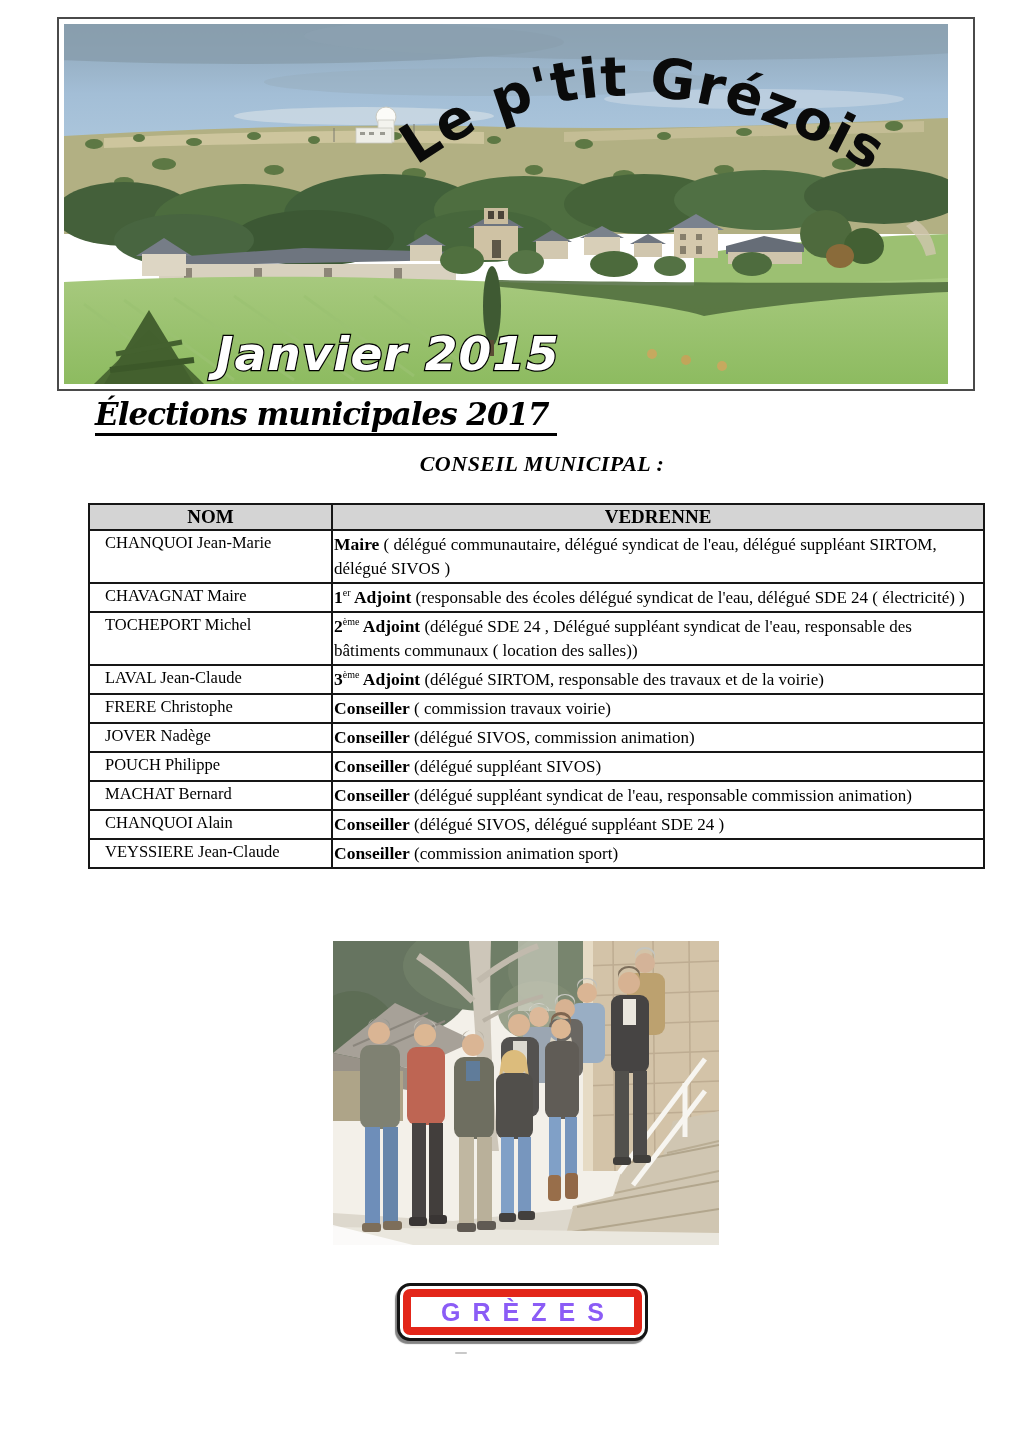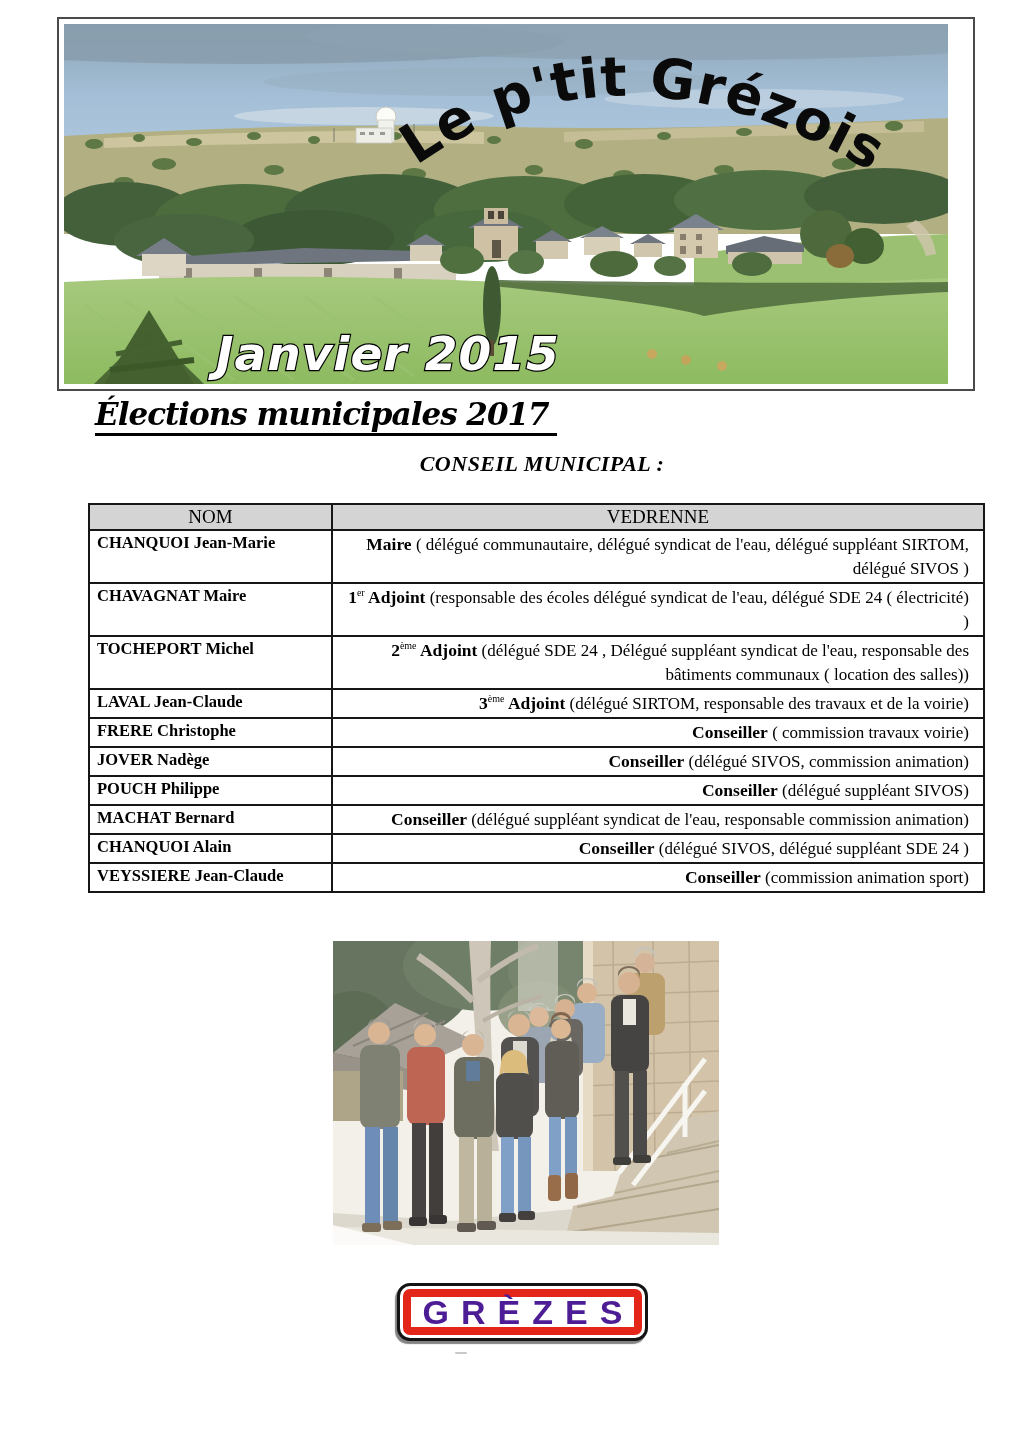--- a/index.html
+++ b/index.html
@@ -18,42 +18,42 @@
       border-bottom:3px solid #000;padding-bottom:1px;padding-right:8px;}
   .conseil-title{position:absolute;left:0;right:0;top:451px;text-align:center;
       transform:translateX(28px);
       font-family:"Liberation Serif", serif;font-weight:bold;font-style:italic;
       font-size:22px;letter-spacing:.5px;}
 
   
   table.council{position:absolute;left:88px;top:503px;width:897px;
       border-collapse:collapse;table-layout:fixed;}
   table.council th, table.council td{border:2px solid #161616;}
-  table.council th{background:#d4d4d4;font-size:19px;font-weight:normal;
+  table.council th{background:#d4d4d4;font-size:19px;font-weight:bold;
       padding:1px 4px;text-align:center;font-family:"Liberation Serif", serif;}
   table.council col.c-nom{width:243px;}
-  td.nom{font-weight:bold;font-size:16.5px;padding:1px 4px 1px 7px;vertical-align:top;
+  td.nom{font-weight:normal;font-size:16.5px;padding:1px 4px 1px 15px;vertical-align:top;
       line-height:22px;white-space:nowrap;}
-  td.fonction{font-size:17px;text-align:right;padding:1px 14px;line-height:24px;}
+  td.fonction{font-size:17px;text-align:left;padding:1px 1px;line-height:24px;}
   td.fonction b{font-size:17.5px;}
   td.fonction sup{font-size:10px;font-weight:normal;vertical-align:super;line-height:0;}
 
   
   .group-photo{position:absolute;left:333px;top:941px;width:386px;height:304px;}
 
   
   .town-sign{position:absolute;left:397px;top:1283px;width:251px;height:58px;
       border:3px solid #141414;border-radius:13px;background:#ffffff;
       box-sizing:border-box;padding:3px;
       box-shadow:-2px 3px 1px rgba(30,30,30,.55);}
   .town-sign-inner{width:100%;height:100%;box-sizing:border-box;
       border:8px solid #e32619;border-radius:7px;background:#ffffff;
       display:flex;align-items:center;justify-content:center;}
   .town-sign-label{font-family:"Liberation Sans", sans-serif;font-weight:bold;
-      font-size:34px;letter-spacing:12px;color:#4c1d95;padding-left:12px;}
+      font-size:25px;letter-spacing:12px;color:#8b5cf6;padding-left:12px;}
 
   .scan-artifact{position:absolute;left:455px;top:1352px;width:12px;height:2px;
       background:#c9c9c9;border-radius:1px;}
 </style>
 </head>
 <body>
 
 <div class="page">
 
   <div class="photo-frame">

